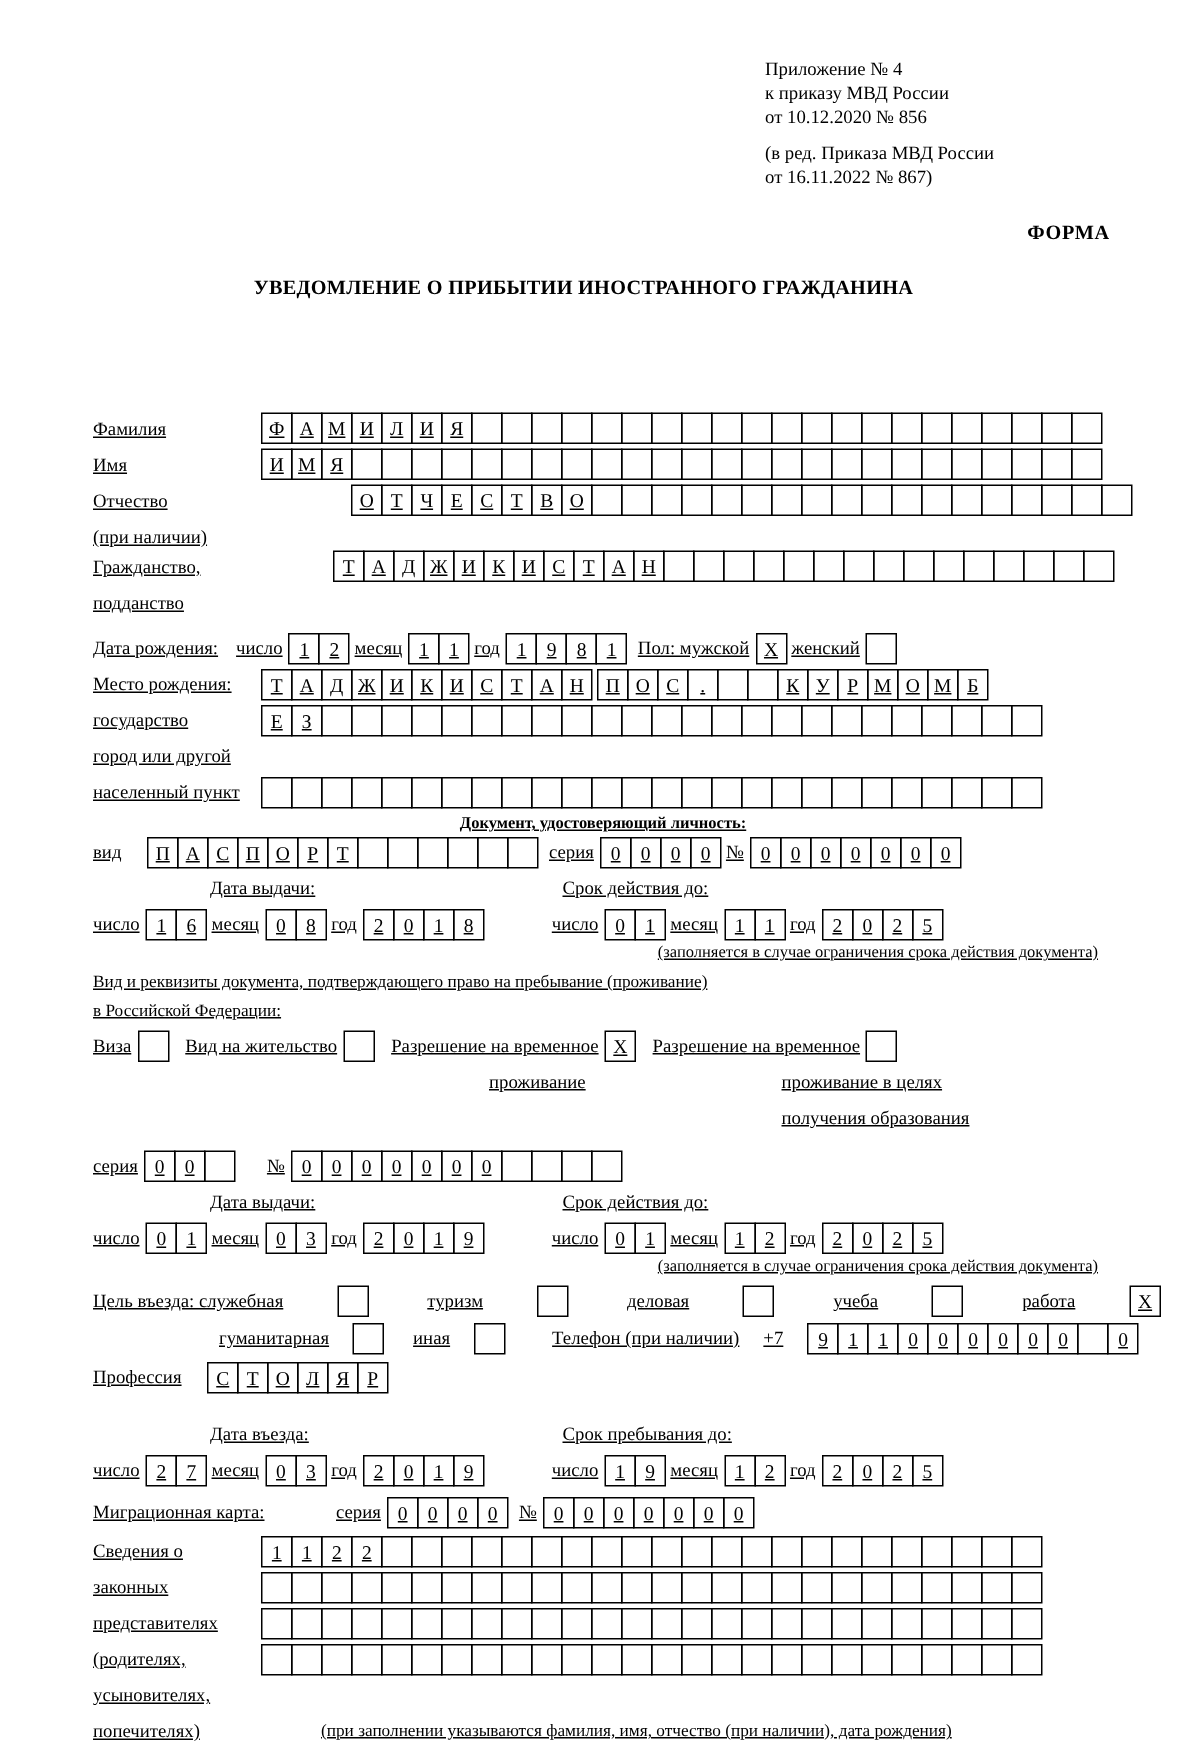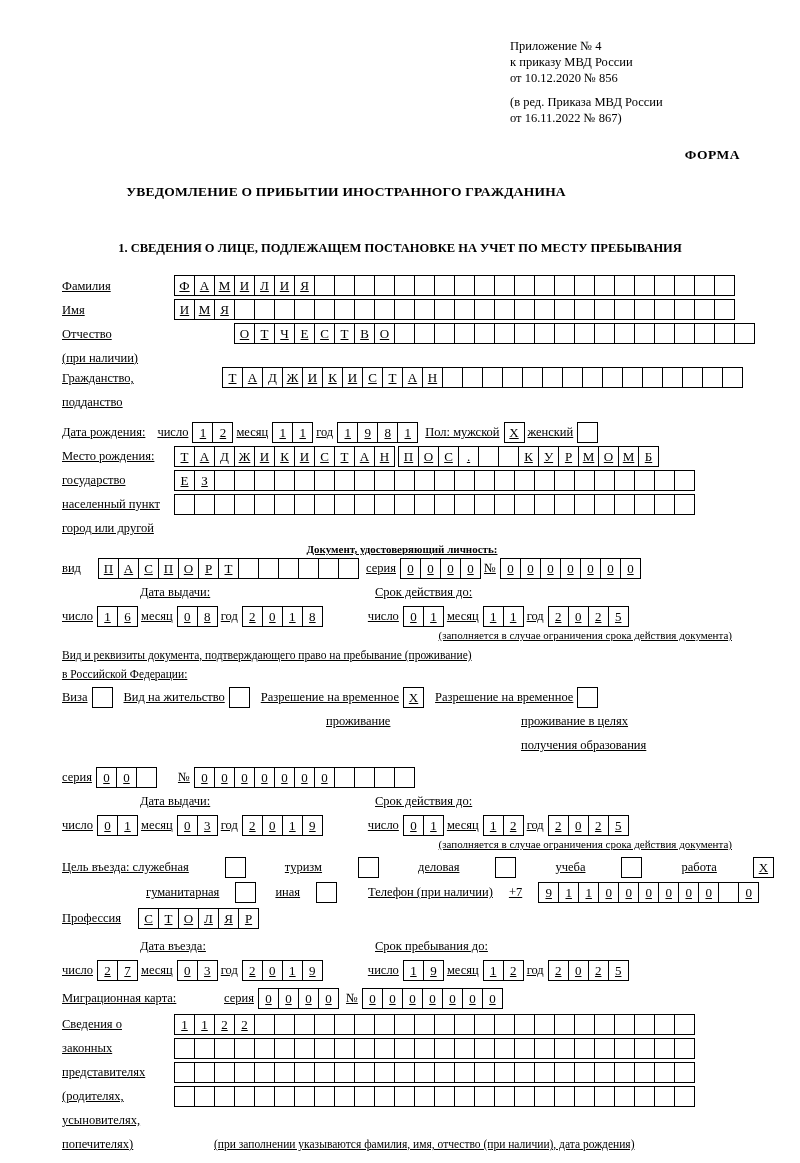--- a/index.html
+++ b/index.html
@@ -43,20 +43,21 @@
   .title {
     position: absolute;
     top: 182px;
     left: 0;
     width: 692px;
     text-align: center;
     font-size: 13.5px;
     font-weight: bold;
     line-height: 20px;
     letter-spacing: 0.2px;
+    padding-left: 43px;
   }
   .title .ul {
     display: inline-block;
     width: 56px;
     border-bottom: 1px solid #000;
     vertical-align: bottom;
     height: 14px;
   }
   .section1 {
     position: absolute;
@@ -133,21 +134,20 @@
     <div>(в ред. Приказа МВД России</div>
     <div>от 16.11.2022 № 867)</div>
   </div>
 
   <div class="forma">ФОРМА</div>
 
   <div class="title">
     <div>УВЕДОМЛЕНИЕ О ПРИБЫТИИ ИНОСТРАННОГО ГРАЖДАНИНА</div>
   </div>
 
-  <div class="section1">1. СВЕДЕНИЯ О ЛИЦЕ, ПОДЛЕЖАЩЕМ ПОСТАНОВКЕ НА УЧЕТ ПО МЕСТУ ПРЕБЫВАНИЯ</div>
 
   <div class="body">
 
     <div class="row">
       <div class="labelcol lbl">Фамилия</div>
       <div class="cells">
           <div class="c">Ф</div>
           <div class="c">А</div>
           <div class="c">М</div>
           <div class="c">И</div>
@@ -375,20 +375,24 @@
           <div class="c"></div>
           <div class="c"></div>
           <div class="c"></div>
           <div class="c"></div>
           <div class="c"></div>
           <div class="c"></div>
         </div>
     </div>
 
     <div class="row inline">
+      <div class="lbl" style="width:112px;flex:0 0 112px;">город или другой</div>
+    </div>
+
+    <div class="row inline">
       <div class="lbl" style="width:112px;flex:0 0 112px;">населенный пункт</div>
       <div class="cells">
           <div class="c"></div>
           <div class="c"></div>
           <div class="c"></div>
           <div class="c"></div>
           <div class="c"></div>
           <div class="c"></div>
           <div class="c"></div>
           <div class="c"></div>
@@ -404,24 +408,20 @@
           <div class="c"></div>
           <div class="c"></div>
           <div class="c"></div>
           <div class="c"></div>
           <div class="c"></div>
           <div class="c"></div>
           <div class="c"></div>
           <div class="c"></div>
           <div class="c"></div>
         </div>
-    </div>
-
-    <div class="row inline">
-      <div class="lbl" style="width:112px;flex:0 0 112px;">город или другой</div>
     </div>
 
     <div class="center bold" style="margin:4px 0 2px 0;font-size:11px;">Документ, удостоверяющий личность:</div>
 
     <div class="row inline">
       <div class="lbl" style="width:36px;flex:0 0 36px;">вид</div>
       <div class="cells">
           <div class="c">П</div>
           <div class="c">А</div>
           <div class="c">С</div>
@@ -668,21 +668,21 @@
       <div class="cells">
           <div class="c">С</div>
           <div class="c">Т</div>
           <div class="c">О</div>
           <div class="c">Л</div>
           <div class="c">Я</div>
           <div class="c">Р</div>
         </div>
     </div>
 
-    <div class="row" style="margin-top:6px;">
+    <div class="row" style="margin-top:16px;">
       <div style="width:78px;flex:0 0 78px;"></div>
       <div class="lbl" style="width:235px;flex:0 0 235px;">Дата въезда:</div>
       <div class="lbl">Срок пребывания до:</div>
     </div>
 
     <div class="row inline">
       <div class="lbl mr4">число</div>
       <div class="cells mr4">
           <div class="c">2</div>
           <div class="c">7</div>

